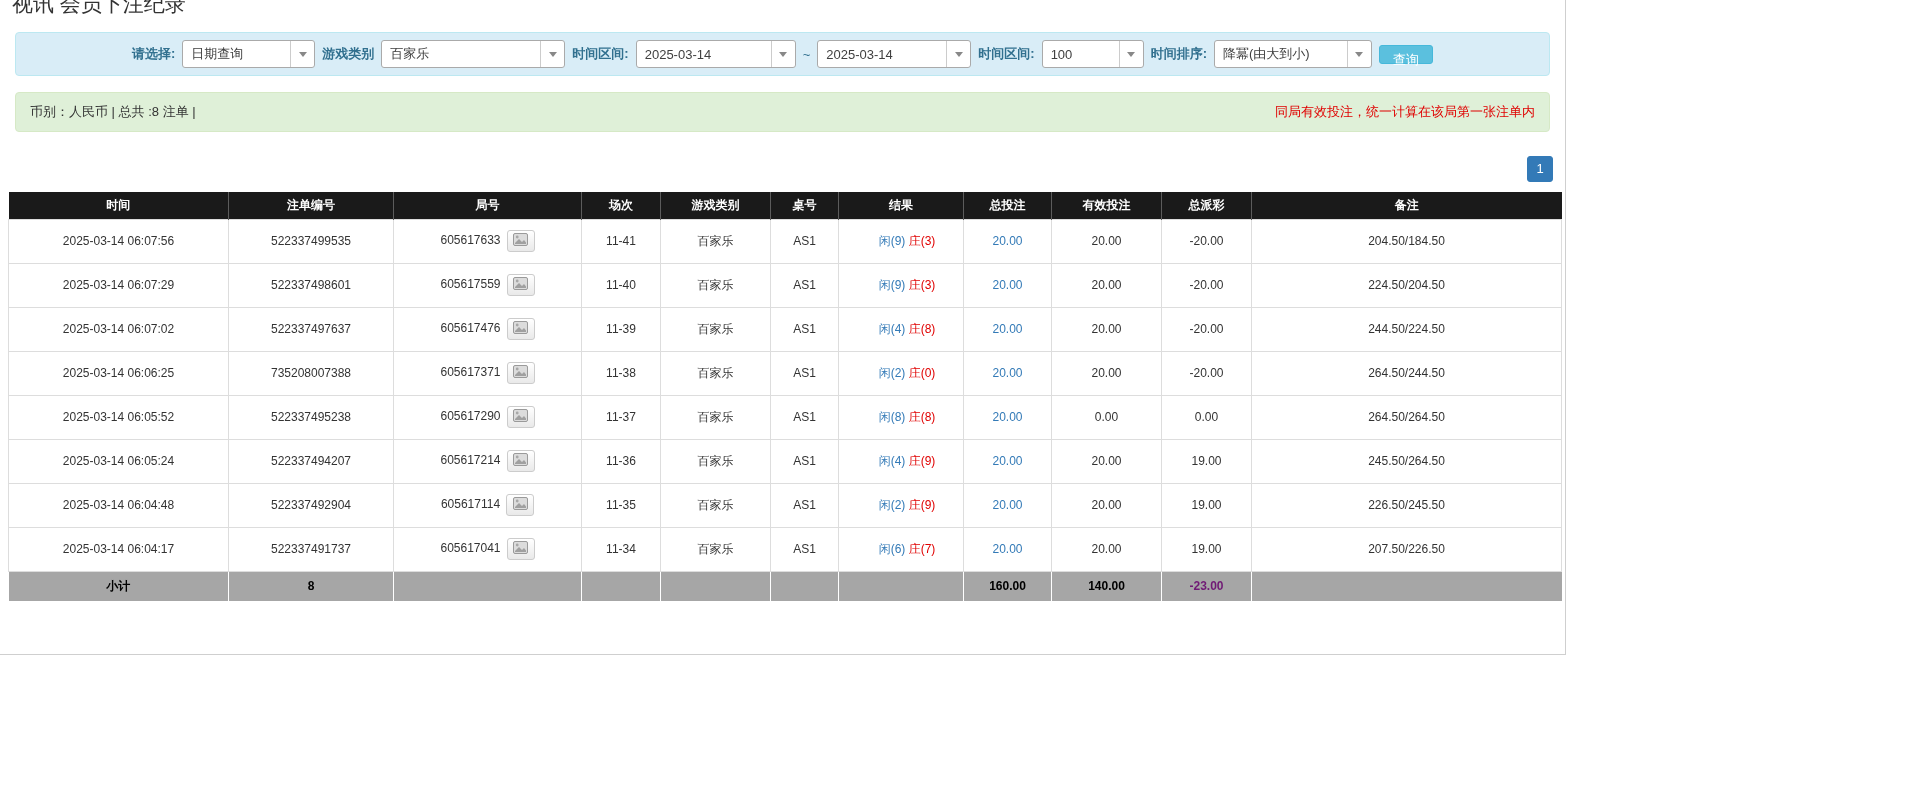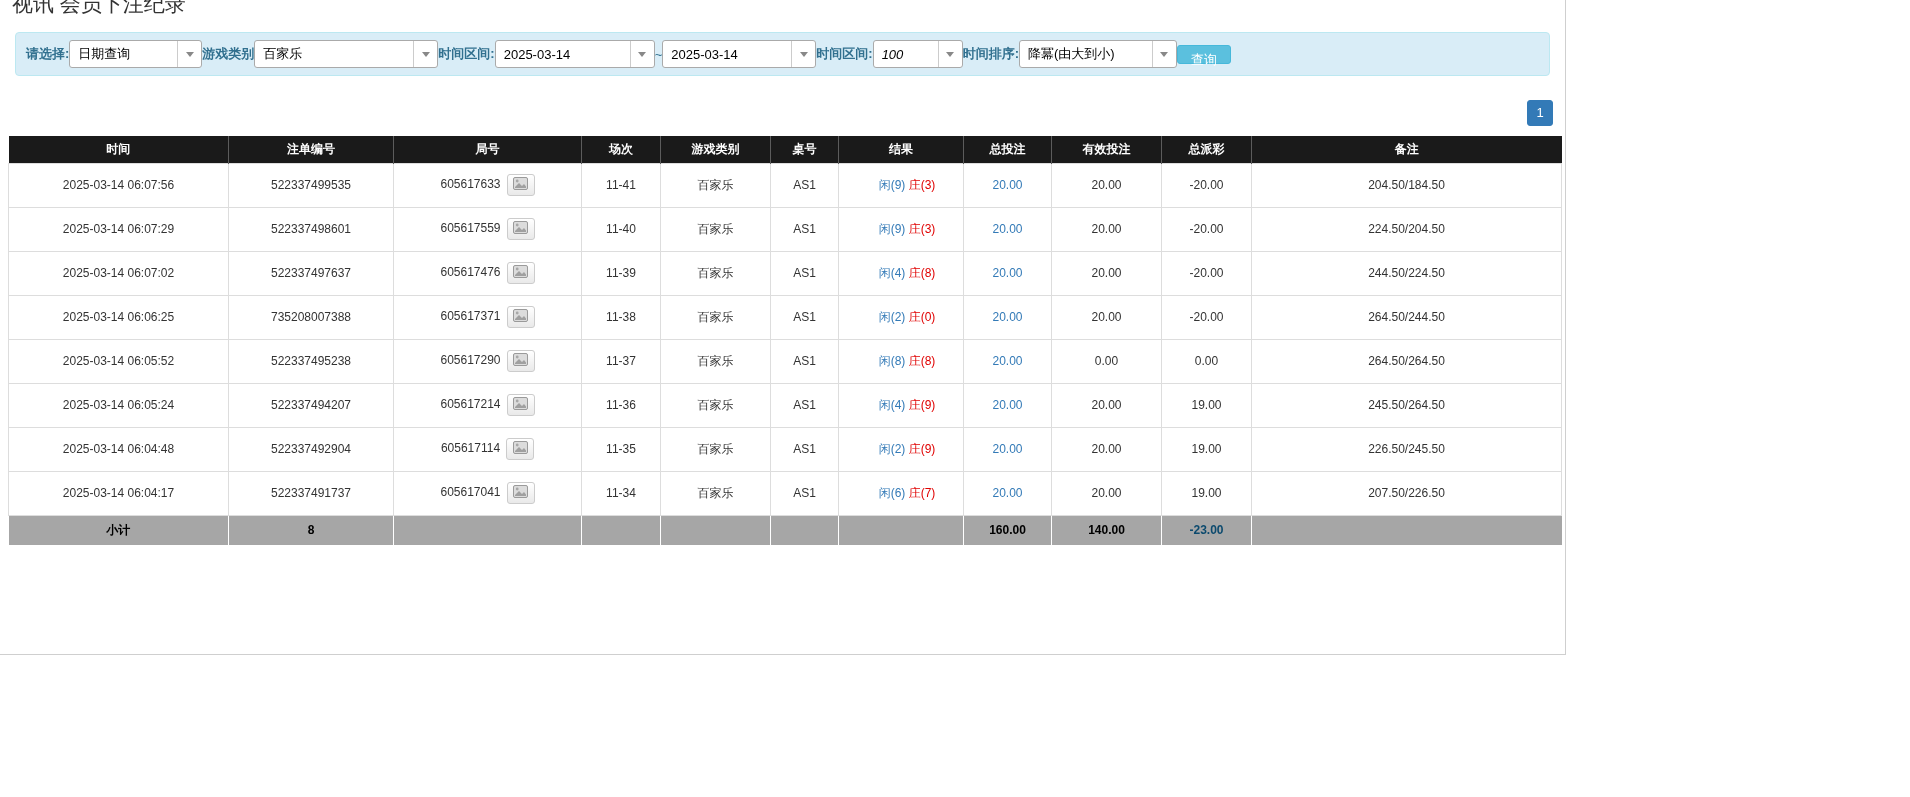--- a/index.html
+++ b/index.html
@@ -4,24 +4,24 @@
 <style>
   * { margin:0; padding:0; box-sizing:border-box; }
   html,body { width:1910px; height:797px; background:#fff;
     font-family:"Liberation Sans","DejaVu Sans",sans-serif; }
   .frame { position:relative; width:1566px; height:655px; background:#fff;
     border-right:1px solid #cfcfcf; border-bottom:1px solid #cfcfcf; overflow:hidden; }
   .page-title { margin:-10px 0 0 12px; font-size:21px; font-weight:400; color:#333; white-space:nowrap; }
 
   
   .filter-bar { margin:14px 15px 0; background:#d9edf7; border:1px solid #bce8f1;
-    border-radius:4px; padding:7px 10px; display:flex; align-items:center; height:44px; }
+    border-radius:4px; padding:7px 10px; display:flex; align-items:center; gap:7px; height:44px;justify-content:center; }
   .filter-label { color:#31708f; font-weight:bold; font-size:13px; white-space:nowrap; }
   .sel { display:inline-flex; align-items:center; background:#fff; border:1px solid #aaa;
-    border-radius:3px; height:28px; font-size:13px; color:#000000; cursor:pointer; }
+    border-radius:3px; height:28px; font-size:13px; color:#404040; cursor:pointer; }
   .sel .val { padding:0 8px; flex:1; white-space:nowrap; overflow:hidden; }
   .sel .arrow-box { width:24px; align-self:stretch; display:flex; align-items:center;
     justify-content:center; border-left:1px solid #ccc; border-radius:0 3px 3px 0; }
   .caret { width:0; height:0; border-left:4px solid transparent; border-right:4px solid transparent;
     border-top:5px solid #888; }
   .tilde { color:#31708f; font-size:13px; }
   .btn-query { background:#5bc0de; border:1px solid #46b8da; color:#fff; font-size:13px;
     padding:5px 13px; border-radius:3px; cursor:pointer; height:19px; }
 
   
@@ -36,21 +36,21 @@
 
   
   table.records { border-collapse:collapse; margin:0 8px; width:1553px; table-layout:fixed; font-size:12px; }
   thead th { background:#1a1a1a; color:#fff; font-weight:bold; height:27px;
     border-right:1px solid #5c5c5c; font-size:12px; text-align:center; }
   thead th:last-child { border-right:none; }
   tbody td { height:44px; text-align:center; border:1px solid #ddd; color:#333; background:#fff; vertical-align:middle; }
   .result-player { color:#337ab7;padding-left:12px; }
   .result-banker { color:#e00000; }
   .bet-link { color:#337ab7; text-decoration:none; cursor:pointer; }
-  td .neg, tfoot .neg { color:#0c4a6e; }
+  td .neg, tfoot .neg { color:#701a75; }
   .icon-btn { display:inline-flex; align-items:center; justify-content:center; vertical-align:middle;
     margin-left:6px; width:28px; height:22px; border:1px solid #ccc; border-radius:3px;
     background:linear-gradient(#ffffff,#e9e9e9); cursor:pointer; }
   tfoot td { background:#a6a6a6; color:#000000; font-weight:bold; height:30px; text-align:center;
     border-right:1px solid #fff; border-top:1px solid #fff; font-size:12px; }
   tfoot td:last-child { border-right:none; }
 </style>
 </head>
 <body>
 
@@ -84,38 +84,42 @@
     </div>
     <span class="tilde">~</span>
     <div class="sel" style="width:154px;">
       <span class="val">2025-03-14</span>
       <span class="arrow-box">
           <span class="caret"></span>
         </span>
     </div>
 
     <span class="filter-label">时间区间:</span>
-    <div class="sel" style="width:90px;font-style:italic;">
+    <div class="sel" style="width:102px;">
       <span class="val">100</span>
       <span class="arrow-box">
           <span class="caret"></span>
         </span>
     </div>
 
     <span class="filter-label">时间排序:</span>
     <div class="sel" style="width:158px;">
       <span class="val">降冪(由大到小)</span>
       <span class="arrow-box">
           <span class="caret"></span>
         </span>
     </div>
 
     <button class="btn-query">查询</button>
   </div>
 
+  <div class="summary-bar">
+    <span class="summary-left">币别：人民币 | 总共 :8 注单 |</span>
+    <span class="summary-right">同局有效投注，统一计算在该局第一张注单内</span>
+  </div>
 
   <div class="pagination-row">
     <span class="page-btn">1</span>
   </div>
 
   <table class="records">
     <colgroup>
       <col style="width:220px">
         <col style="width:165px">
         <col style="width:188px">

